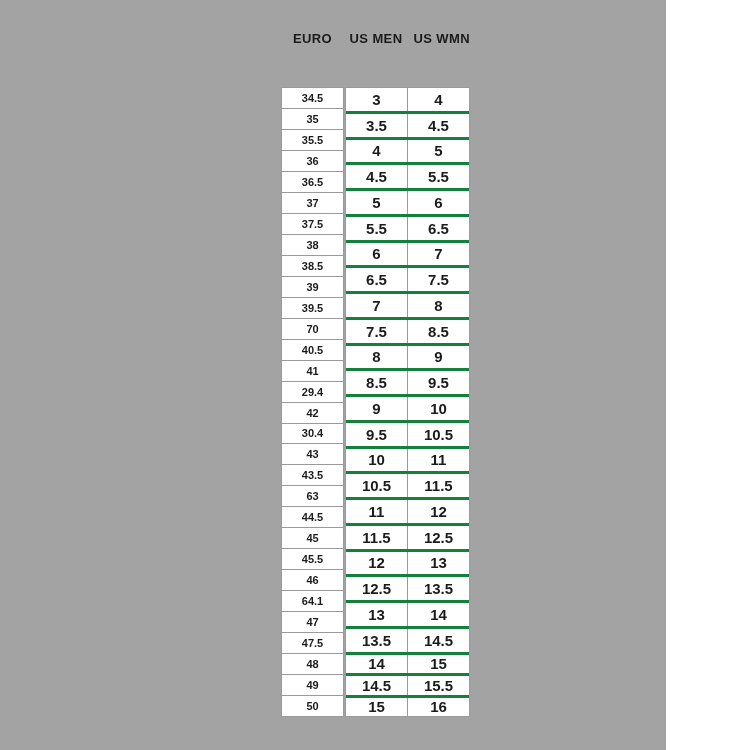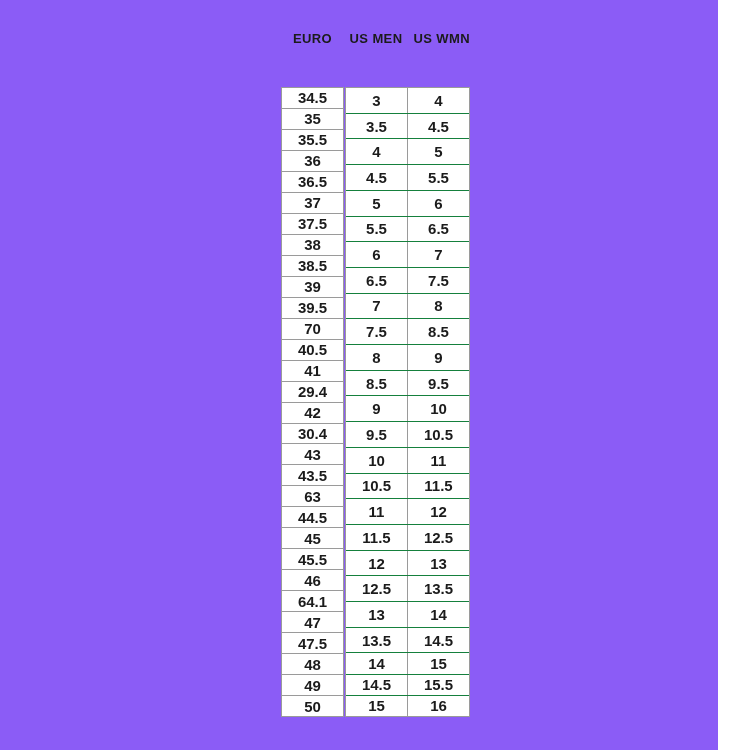--- a/index.html
+++ b/index.html
@@ -3,23 +3,23 @@
 <meta charset="utf-8">
 <style>
   html, body {
     margin: 0;
     padding: 0;
     background: #ffffff;
     font-family: "Liberation Sans", sans-serif;
   }
   .page {
     position: relative;
-    width: 718px;
+    width: 666px;
     height: 750px;
-    background: #8b5cf6;
+    background: #a3a3a3;
     overflow: hidden;
   }
   .col-header {
     position: absolute;
     top: 31px;
     font-size: 13px;
     font-weight: 700;
     letter-spacing: 0.4px;
     color: #1b1b1b;
     text-align: center;
@@ -40,41 +40,41 @@
     display: flex;
     flex-direction: column;
     background: #ffffff;
   }
   .euro-row {
     flex: 1 1 0;
     display: flex;
     align-items: center;
     justify-content: center;
     border-top: 1px solid #9a9a9a;
-    font-size: 15px;
+    font-size: 11px;
     font-weight: 700;
     color: #1b1b1b;
   }
   .euro-row:first-child { border-top: none; }
 
   .us-table {
     position: absolute;
     left: 345px;
     top: 87px;
     width: 125px;
     height: 630px;
     border: 1px solid #9a9a9a;
     box-sizing: border-box;
     display: flex;
     flex-direction: column;
     background: #ffffff;
   }
   .us-row {
     display: flex;
-    border-top: 1px solid #15803d;
+    border-top: 3px solid #15803d;
     min-height: 0;
   }
   .us-row:first-child { border-top: none; }
   .us-row.tall  { flex: 2577 1 0; }
   .us-row.short { flex: 2100 1 0; }
   .us-cell {
     flex: 1 1 0;
     display: flex;
     align-items: center;
     justify-content: center;

